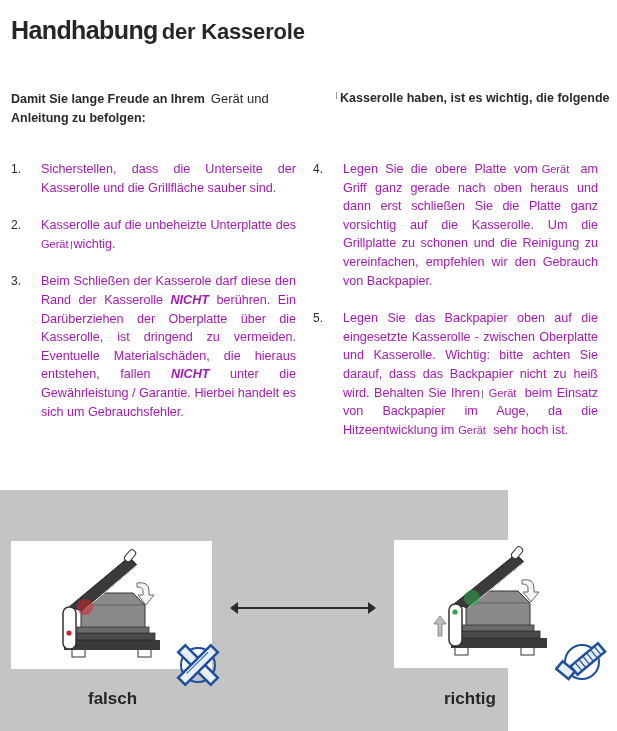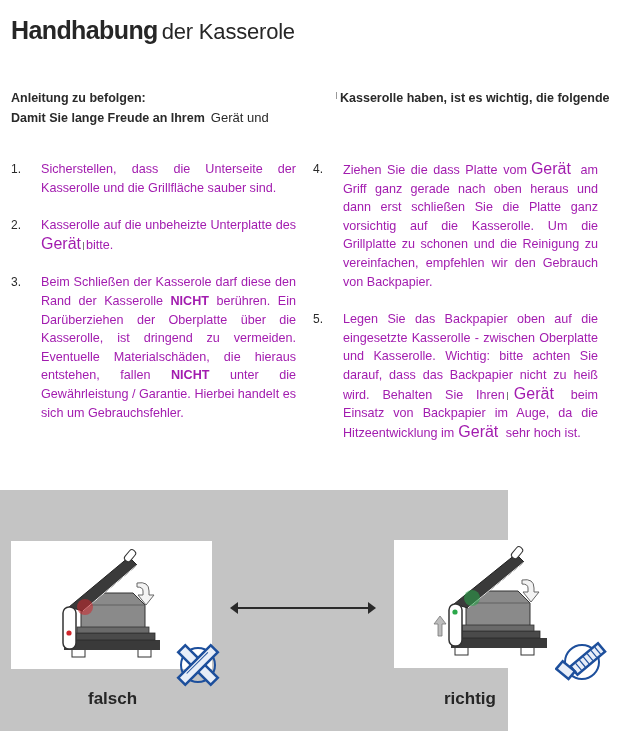--- a/index.html
+++ b/index.html
@@ -6,43 +6,43 @@
   body {
     width: 617px; height: 731px; position: relative; overflow: hidden;
     background: #ffffff; color: #2a2a2a;
     font-family: "Liberation Sans", sans-serif;
   }
   .title {
     position: absolute; left: 11px; top: 14px; margin: 0;
     font-size: 25px; line-height: 32px; color: #262626; white-space: nowrap;
   }
   .title .t-bold { font-weight: bold; letter-spacing: -0.6px; text-align: right; }
-  .title .t-norm { font-weight: normal; font-size: 22px; letter-spacing: -0.2px; margin-left: 4px; }
+  .title .t-norm { font-weight: bold; font-size: 22px; letter-spacing: -0.2px; margin-left: 4px; }
 
   .intro {
     position: absolute; top: 89px; font-size: 12.5px; font-weight: bold;
     line-height: 19px; color: #2a2a2a; white-space: nowrap;
   }
   .intro .inserted { font-weight: normal; font-size: 13px; margin-left: 6px; }
   .intro-left { left: 11px; }
   .intro-right { left: 313px; margin-left: 23px; }
   .tick { display: inline-block; width: 1px; height: 7px; background: #999; margin-right: 3px; vertical-align: 3px; }
 
   .list { position: absolute; width: 285px; }
   .list-left { left: 11px; top: 160px; }
   .list-right { left: 313px; top: 160px; }
   .item { position: relative; padding-left: 30px; margin-bottom: 19px; }
   .item .num {
     position: absolute; left: 0; top: 0; font-size: 12px; line-height: 18.6px; color: #2a2a2a;
   }
   .item .txt {
     font-size: 12.6px; line-height: 18.6px; text-align: justify; color: #a21caf;
   }
-  .item .txt b { font-weight: bold; }
-  .item .txt .ins { font-size: 16px; padding: 0 4px; }
+  .item .txt b { font-weight: bold; font-style: italic; }
+  .item .txt .ins { font-size: 11px; padding: 0 4px; }
   .item .txt .small-tick { display: inline-block; width: 1px; height: 8px; background: #777; margin: 0 2px; vertical-align: -1px; }
 
   .panel {
     position: absolute; left: 0; top: 490px; width: 508px; height: 241px;
     background: #c4c4c4;
   }
   .frame {
     position: absolute; top: 51px; width: 201px; height: 128px; background: #ffffff;
   }
   .frame-left { left: 11px; }
@@ -61,46 +61,46 @@
   .label-right { left: 444px; }
 </style>
 </head>
 <body>
 
 <h1 class="title">
   <span class="t-bold">Handhabung</span><span class="t-norm">der Kasserole</span>
 </h1>
 
 <div class="intro intro-left">
+  <div><span>Damit Sie lange Freude an Ihrem</span><span class="inserted">Gerät und</span></div>
   <div>Anleitung zu befolgen:</div>
-  <div><span>Damit Sie lange Freude an Ihrem</span><span class="inserted">Gerät und</span></div>
 </div>
 <div class="intro intro-right">
   <span class="tick"></span><span>Kasserolle haben, ist es wichtig, die folgende</span>
 </div>
 
 <div class="list list-left">
   <div class="item">
     <span class="num">1.</span>
     <div class="txt">Sicherstellen, dass die Unterseite der Kasserolle und die Grillfläche sauber sind.</div>
   </div>
   <div class="item">
     <span class="num">2.</span>
-    <div class="txt"><span>Kasserolle auf die unbeheizte Unterplatte des</span> <span class="ins" style="padding:0">Gerät</span><span class="small-tick"></span><span>bitte.</span></div>
+    <div class="txt"><span>Kasserolle auf die unbeheizte Unterplatte des</span> <span class="ins" style="padding:0">Gerät</span><span class="small-tick"></span><span>wichtig.</span></div>
   </div>
   <div class="item">
     <span class="num">3.</span>
     <div class="txt"><span>Beim Schließen der Kasserole darf diese den Rand der Kasserolle</span> <b>NICHT</b> <span>berühren. Ein Darüberziehen der Oberplatte über die Kasserolle, ist dringend zu vermeiden. Eventuelle Materialschäden, die hieraus entstehen, fallen</span> <b>NICHT</b> <span>unter die Gewährleistung / Garantie. Hierbei handelt es sich um Gebrauchsfehler.</span></div>
   </div>
 </div>
 
 <div class="list list-right">
   <div class="item">
     <span class="num">4.</span>
-    <div class="txt"><span>Ziehen Sie die dass Platte vom</span><span class="ins">Gerät</span> <span>am Griff ganz gerade nach oben heraus und dann erst schließen Sie die Platte ganz vorsichtig auf die Kasserolle. Um die Grillplatte zu schonen und die Reinigung zu vereinfachen, empfehlen wir den Gebrauch von Backpapier.</span></div>
+    <div class="txt"><span>Legen Sie die obere Platte vom</span><span class="ins">Gerät</span> <span>am Griff ganz gerade nach oben heraus und dann erst schließen Sie die Platte ganz vorsichtig auf die Kasserolle. Um die Grillplatte zu schonen und die Reinigung zu vereinfachen, empfehlen wir den Gebrauch von Backpapier.</span></div>
   </div>
   <div class="item">
     <span class="num">5.</span>
     <div class="txt"><span>Legen Sie das Backpapier oben auf die eingesetzte Kasserolle - zwischen Oberplatte und Kasserolle. Wichtig: bitte achten Sie darauf, dass das Backpapier nicht zu heiß wird. Behalten Sie Ihren</span><span class="small-tick"></span><span class="ins">Gerät</span> <span>beim Einsatz von Backpapier im Auge, da die Hitzeentwicklung im</span><span class="ins">Gerät</span> <span>sehr hoch ist.</span></div>
   </div>
 </div>
 
 <div class="panel">
 
   <div class="frame frame-left">

